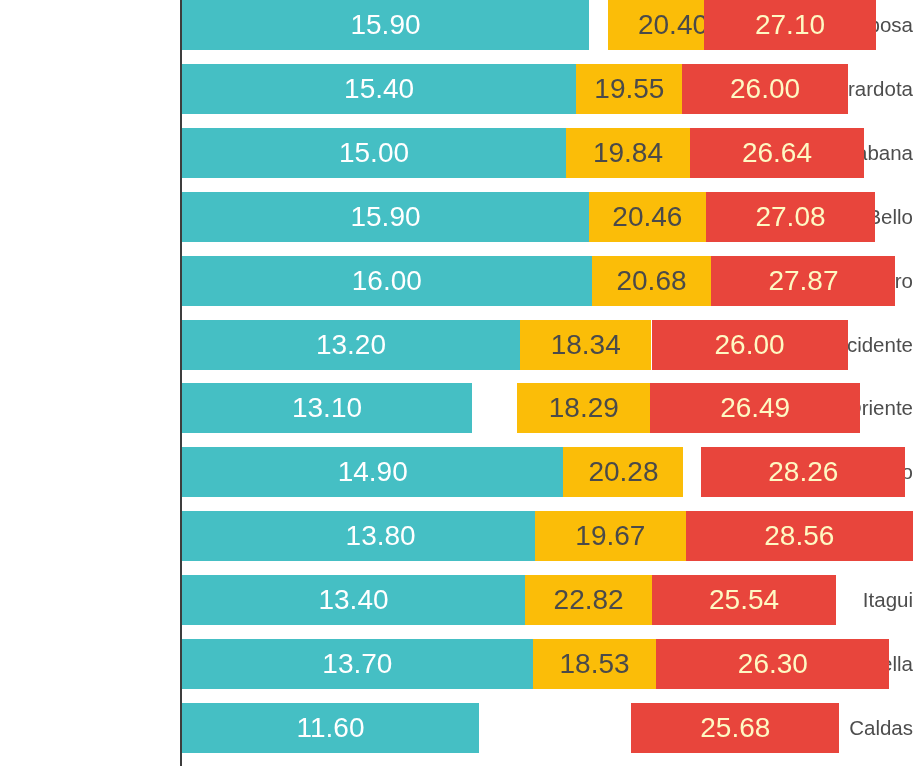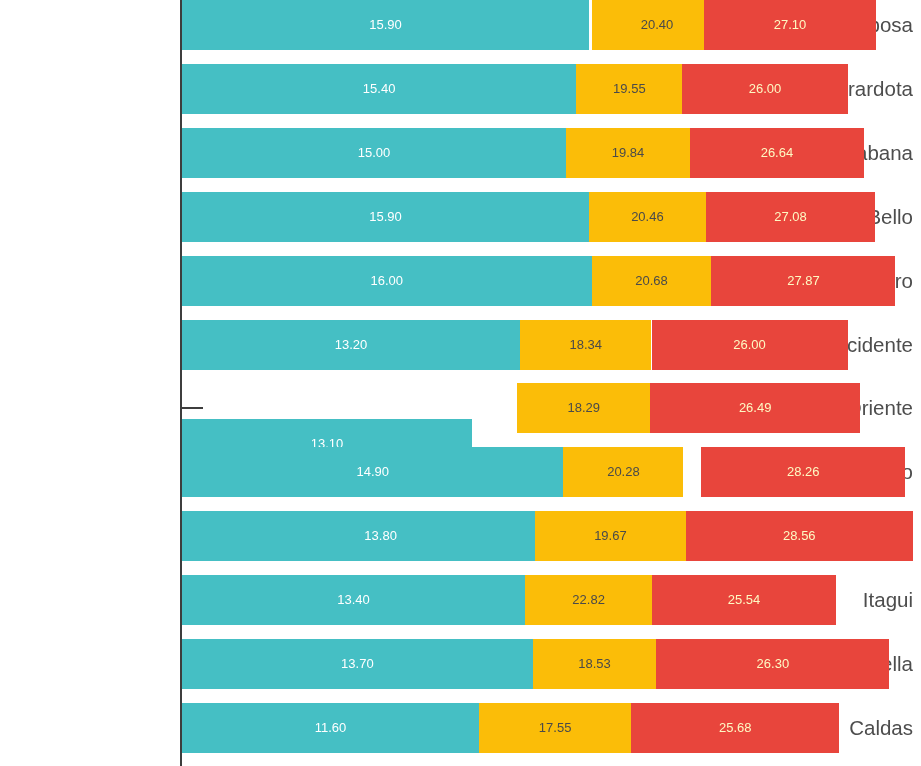--- a/index.html
+++ b/index.html
@@ -58,40 +58,40 @@
     color: #4d4d4d;
     font-size: 20.5px;
     white-space: nowrap;
   }
   .seg {
     position: absolute;
     top: 0;
     height: 50px;
     line-height: 50px;
     text-align: center;
-    font-size: 13px;
+    font-size: 28px;
     overflow: visible;
     white-space: nowrap;
   }
   .seg-a { color: #ffffff; }
   .seg-b { color: #4a4a4a; }
   .seg-c { color: #fef9c3; }
 </style>
 </head>
 <body>
 
 <div id="chart-root">
   <div class="plot-area">
     <div class="axis-line"></div>
     <div id="rows-container">
         <div class="bar-row" style="top: 0px; left: 0px; width: 921px;">
           <div class="cat-label" style="width: 172px;">Barbosa</div>
           <div class="tick-mark"></div>
           <div class="seg seg-a" style="left: 182px; width: 407.04px; background: rgb(69, 191, 196);"><span>15.90</span></div>
-          <div class="seg seg-b" style="left: 592px; width: 130px; background: rgb(251, 189, 8);"><span>20.40</span></div>
+          <div class="seg seg-b" style="left: 608px; width: 130px; background: rgb(251, 189, 8);"><span>20.40</span></div>
           <div class="seg seg-c" style="left: 704.24px; width: 171.52px; background: rgb(232, 69, 60);"><span>27.10</span></div>
         </div>
         <div class="bar-row" style="top: 63.9px; left: 0px; width: 921px;">
           <div class="cat-label" style="width: 172px;">Girardota</div>
           <div class="tick-mark"></div>
           <div class="seg seg-a" style="left: 182px; width: 394.24px; background: rgb(69, 191, 196);"><span>15.40</span></div>
           <div class="seg seg-b" style="left: 576.24px; width: 106.24px; background: rgb(251, 189, 8);"><span>19.55</span></div>
           <div class="seg seg-c" style="left: 682.48px; width: 165.12px; background: rgb(232, 69, 60);"><span>26.00</span></div>
         </div>
         <div class="bar-row" style="top: 127.8px; left: 0px; width: 921px;">
@@ -118,21 +118,21 @@
         <div class="bar-row" style="top: 319.5px; left: 0px; width: 921px;">
           <div class="cat-label" style="width: 172px;">MED–Occidente</div>
           <div class="tick-mark"></div>
           <div class="seg seg-a" style="left: 182px; width: 337.92px; background: rgb(69, 191, 196);"><span>13.20</span></div>
           <div class="seg seg-b" style="left: 519.92px; width: 131.584px; background: rgb(251, 189, 8);"><span>18.34</span></div>
           <div class="seg seg-c" style="left: 651.504px; width: 196.096px; background: rgb(232, 69, 60);"><span>26.00</span></div>
         </div>
         <div class="bar-row" style="top: 383.4px; left: 0px; width: 921px;">
           <div class="cat-label" style="width: 172px;">MED–Oriente</div>
           <div class="tick-mark"></div>
-          <div class="seg seg-a" style="left: 182px; width: 290px; background: rgb(69, 191, 196); margin-top: 36px;"><span>13.10</span></div>
+          <div class="seg seg-a" style="left: 182px; width: 290px; background: rgb(69, 191, 196);"><span>13.10</span></div>
           <div class="seg seg-b" style="left: 517.36px; width: 132.864px; background: rgb(251, 189, 8);"><span>18.29</span></div>
           <div class="seg seg-c" style="left: 650.224px; width: 209.92px; background: rgb(232, 69, 60);"><span>26.49</span></div>
         </div>
         <div class="bar-row" style="top: 447.3px; left: 0px; width: 921px;">
           <div class="cat-label" style="width: 172px;">Envigado</div>
           <div class="tick-mark"></div>
           <div class="seg seg-a" style="left: 182px; width: 381.44px; background: rgb(69, 191, 196);"><span>14.90</span></div>
           <div class="seg seg-b" style="left: 563.44px; width: 120px; background: rgb(251, 189, 8);"><span>20.28</span></div>
           <div class="seg seg-c" style="left: 701.168px; width: 204.288px; background: rgb(232, 69, 60);"><span>28.26</span></div>
         </div>
@@ -154,18 +154,17 @@
           <div class="cat-label" style="width: 172px;">La_Estrella</div>
           <div class="tick-mark"></div>
           <div class="seg seg-a" style="left: 182px; width: 350.72px; background: rgb(69, 191, 196);"><span>13.70</span></div>
           <div class="seg seg-b" style="left: 532.72px; width: 123.648px; background: rgb(251, 189, 8);"><span>18.53</span></div>
           <div class="seg seg-c" style="left: 656.368px; width: 233px; background: rgb(232, 69, 60);"><span>26.30</span></div>
         </div>
         <div class="bar-row" style="top: 702.9px; left: 0px; width: 921px;">
           <div class="cat-label" style="width: 172px;">Caldas</div>
           <div class="tick-mark"></div>
           <div class="seg seg-a" style="left: 182px; width: 296.96px; background: rgb(69, 191, 196);"><span>11.60</span></div>
-          <div class="seg seg-b" style="left: 478.96px; width: 152.32px; background: rgb(251, 189, 8);"><span>17.55</span></div>
           <div class="seg seg-c" style="left: 631.28px; width: 208.128px; background: rgb(232, 69, 60);"><span>25.68</span></div>
         </div>
       </div>
   </div>
 </div>
 
 </body></html>

